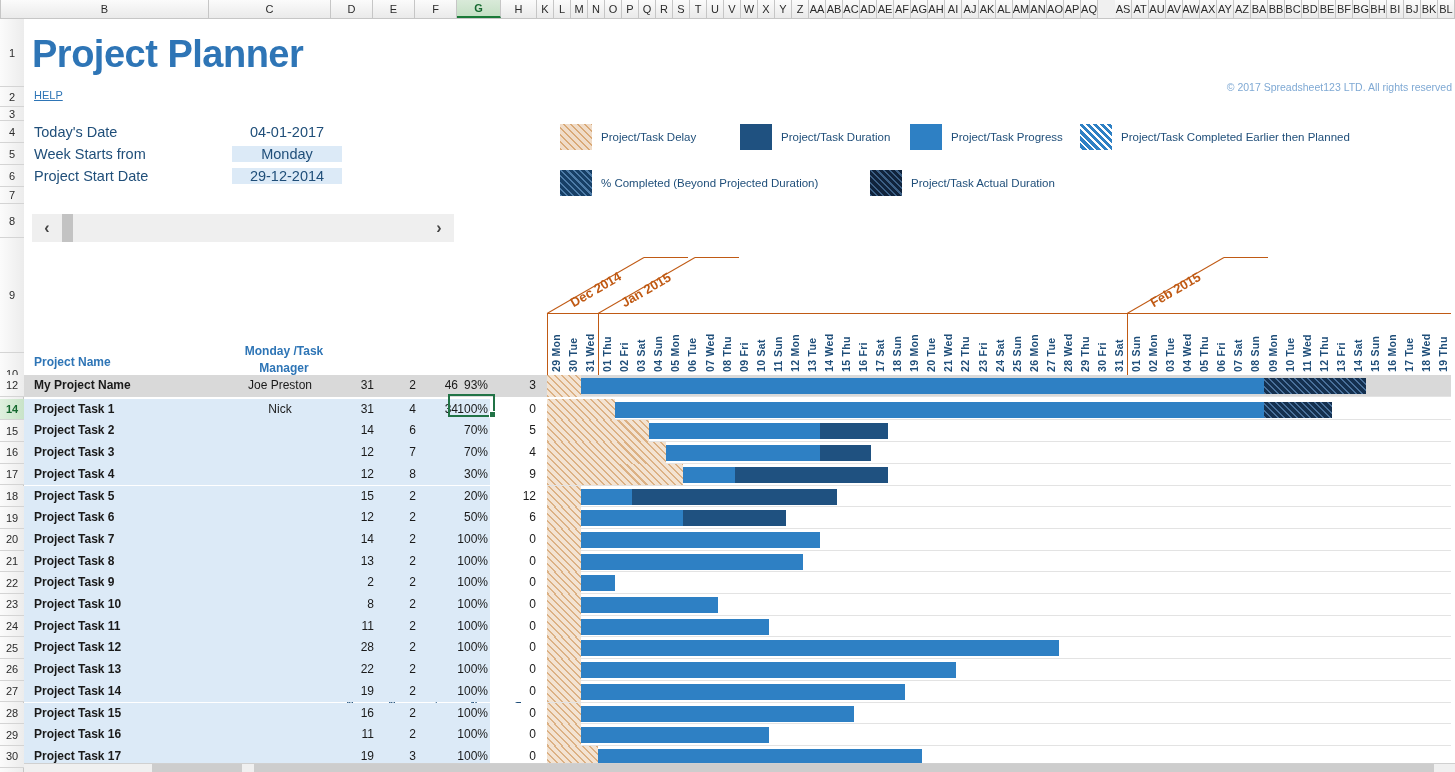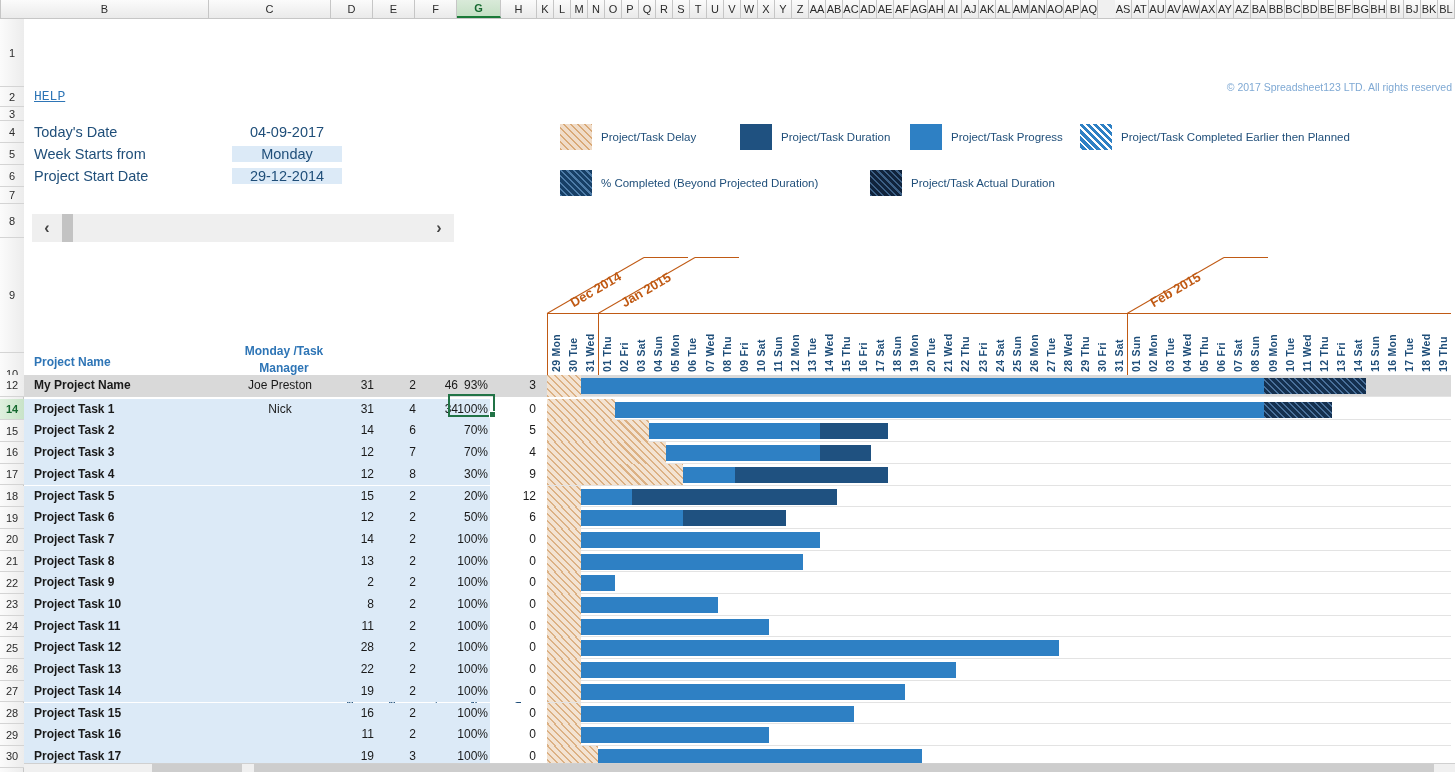--- a/index.html
+++ b/index.html
@@ -59,21 +59,21 @@
   #sheet { position:absolute; top:19px; left:24px; width:1431px; height:753px; background:#fff; }
 
   
   .title {
     position:absolute; left:8px; top:14px;
     font-size:38px; font-weight:bold; color:#2e75b6;
     letter-spacing:-0.5px;
   }
   .help-link {
     position:absolute; left:10px; top:70px;
-    font-size:13px; color:#2e75b6; text-decoration:underline; cursor:pointer;font-family:Liberation Mono, monospace;
+    font-size:11px; color:#2e75b6; text-decoration:underline; cursor:pointer;
   }
 
   
   .info-label {
     position:absolute; left:10px; font-size:14.5px; color:#1f4e79;
   }
   .info-value {
     position:absolute; font-size:14.5px; color:#1f4e79;
     text-align:center;
   }
@@ -276,25 +276,26 @@
         <div class="rowhdr" style="top: 640.1px; height: 21.7px;">26</div>
         <div class="rowhdr" style="top: 661.8px; height: 21.7px;">27</div>
         <div class="rowhdr" style="top: 683.5px; height: 21.7px;">28</div>
         <div class="rowhdr" style="top: 705.2px; height: 21.7px;">29</div>
         <div class="rowhdr" style="top: 726.9px; height: 21.7px;">30</div>
       </div>
   </div>
 
   <div id="sheet">
 
+    <div class="title">Project Planner</div>
     <div class="help-link">HELP</div>
 
     <div id="settings-block">
         <div class="info-label" style="top: 105px;">Today's Date</div>
-        <div class="info-value" style="top: 105px; left: 208px; width: 110px;">04-09-2017</div>
+        <div class="info-value" style="top: 105px; left: 208px; width: 110px;">04-01-2017</div>
         <div class="info-label" style="top: 127px;">Week Starts from</div>
         <div class="info-value boxed" style="top: 127px; left: 208px; width: 110px;">Monday</div>
         <div class="info-label" style="top: 149px;">Project Start Date</div>
         <div class="info-value boxed" style="top: 149px; left: 208px; width: 110px;">29-12-2014</div>
       </div>
 
     <div class="scrollbox">
       <div class="scroll-arrow">‹</div>
       <div class="scroll-thumb"></div>
       <div class="scroll-track"></div>

